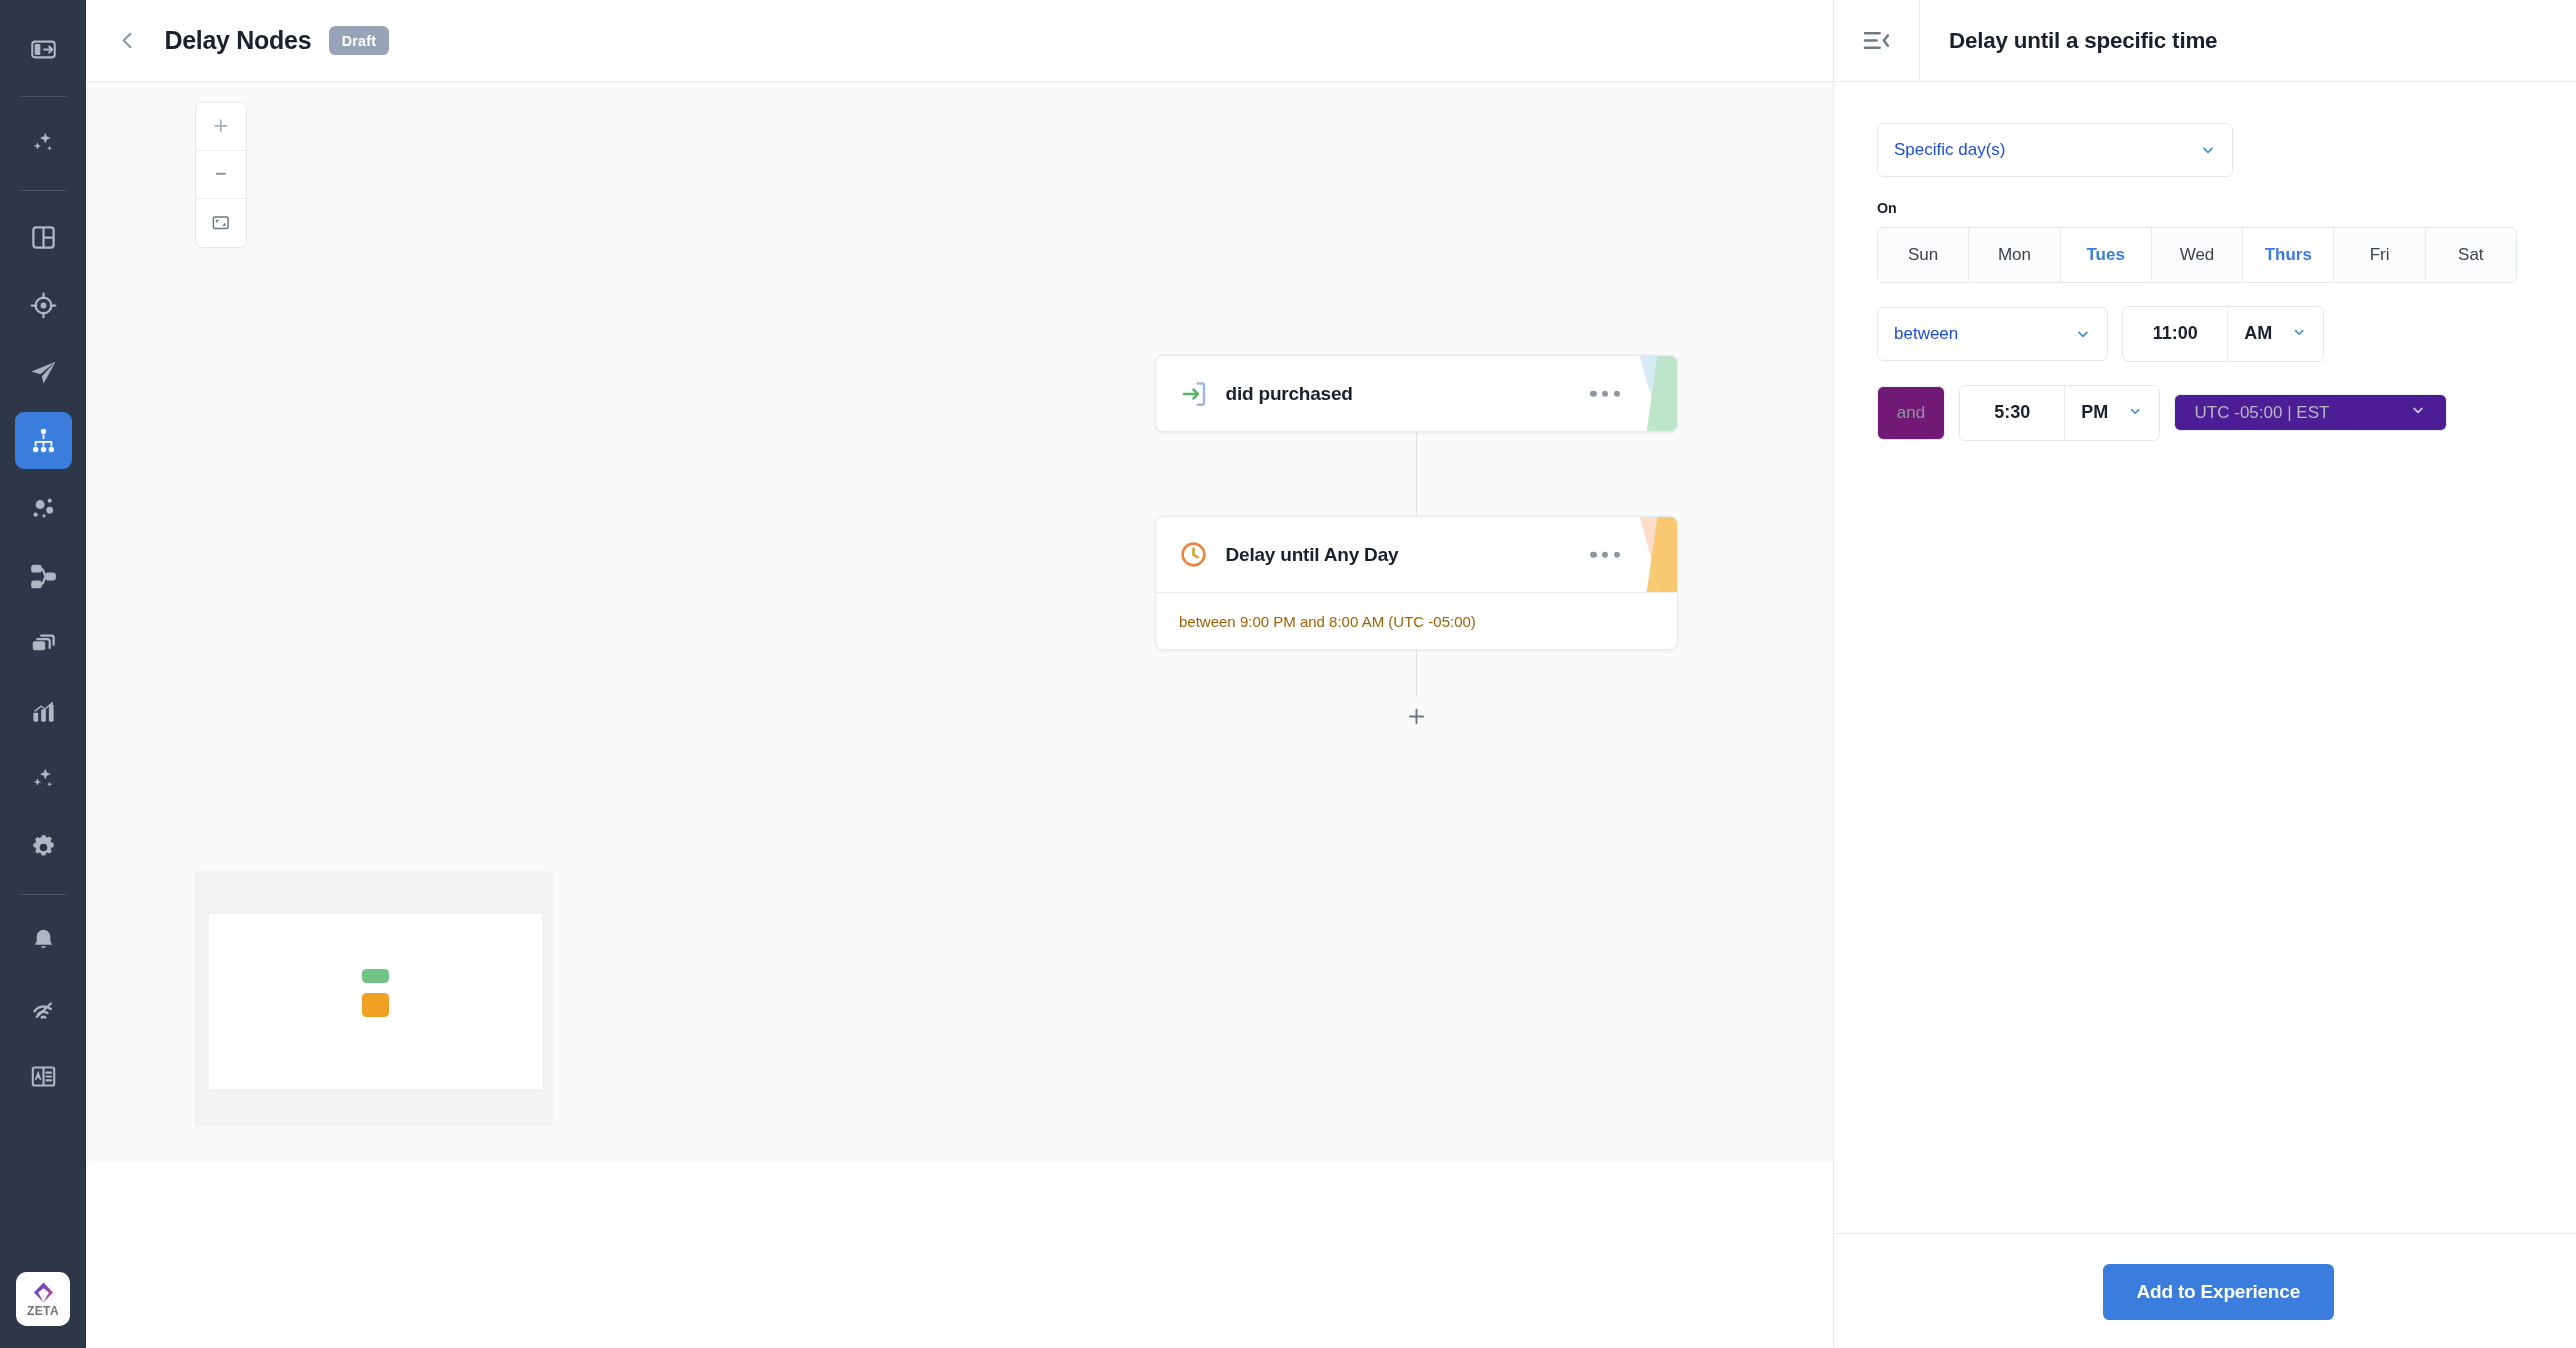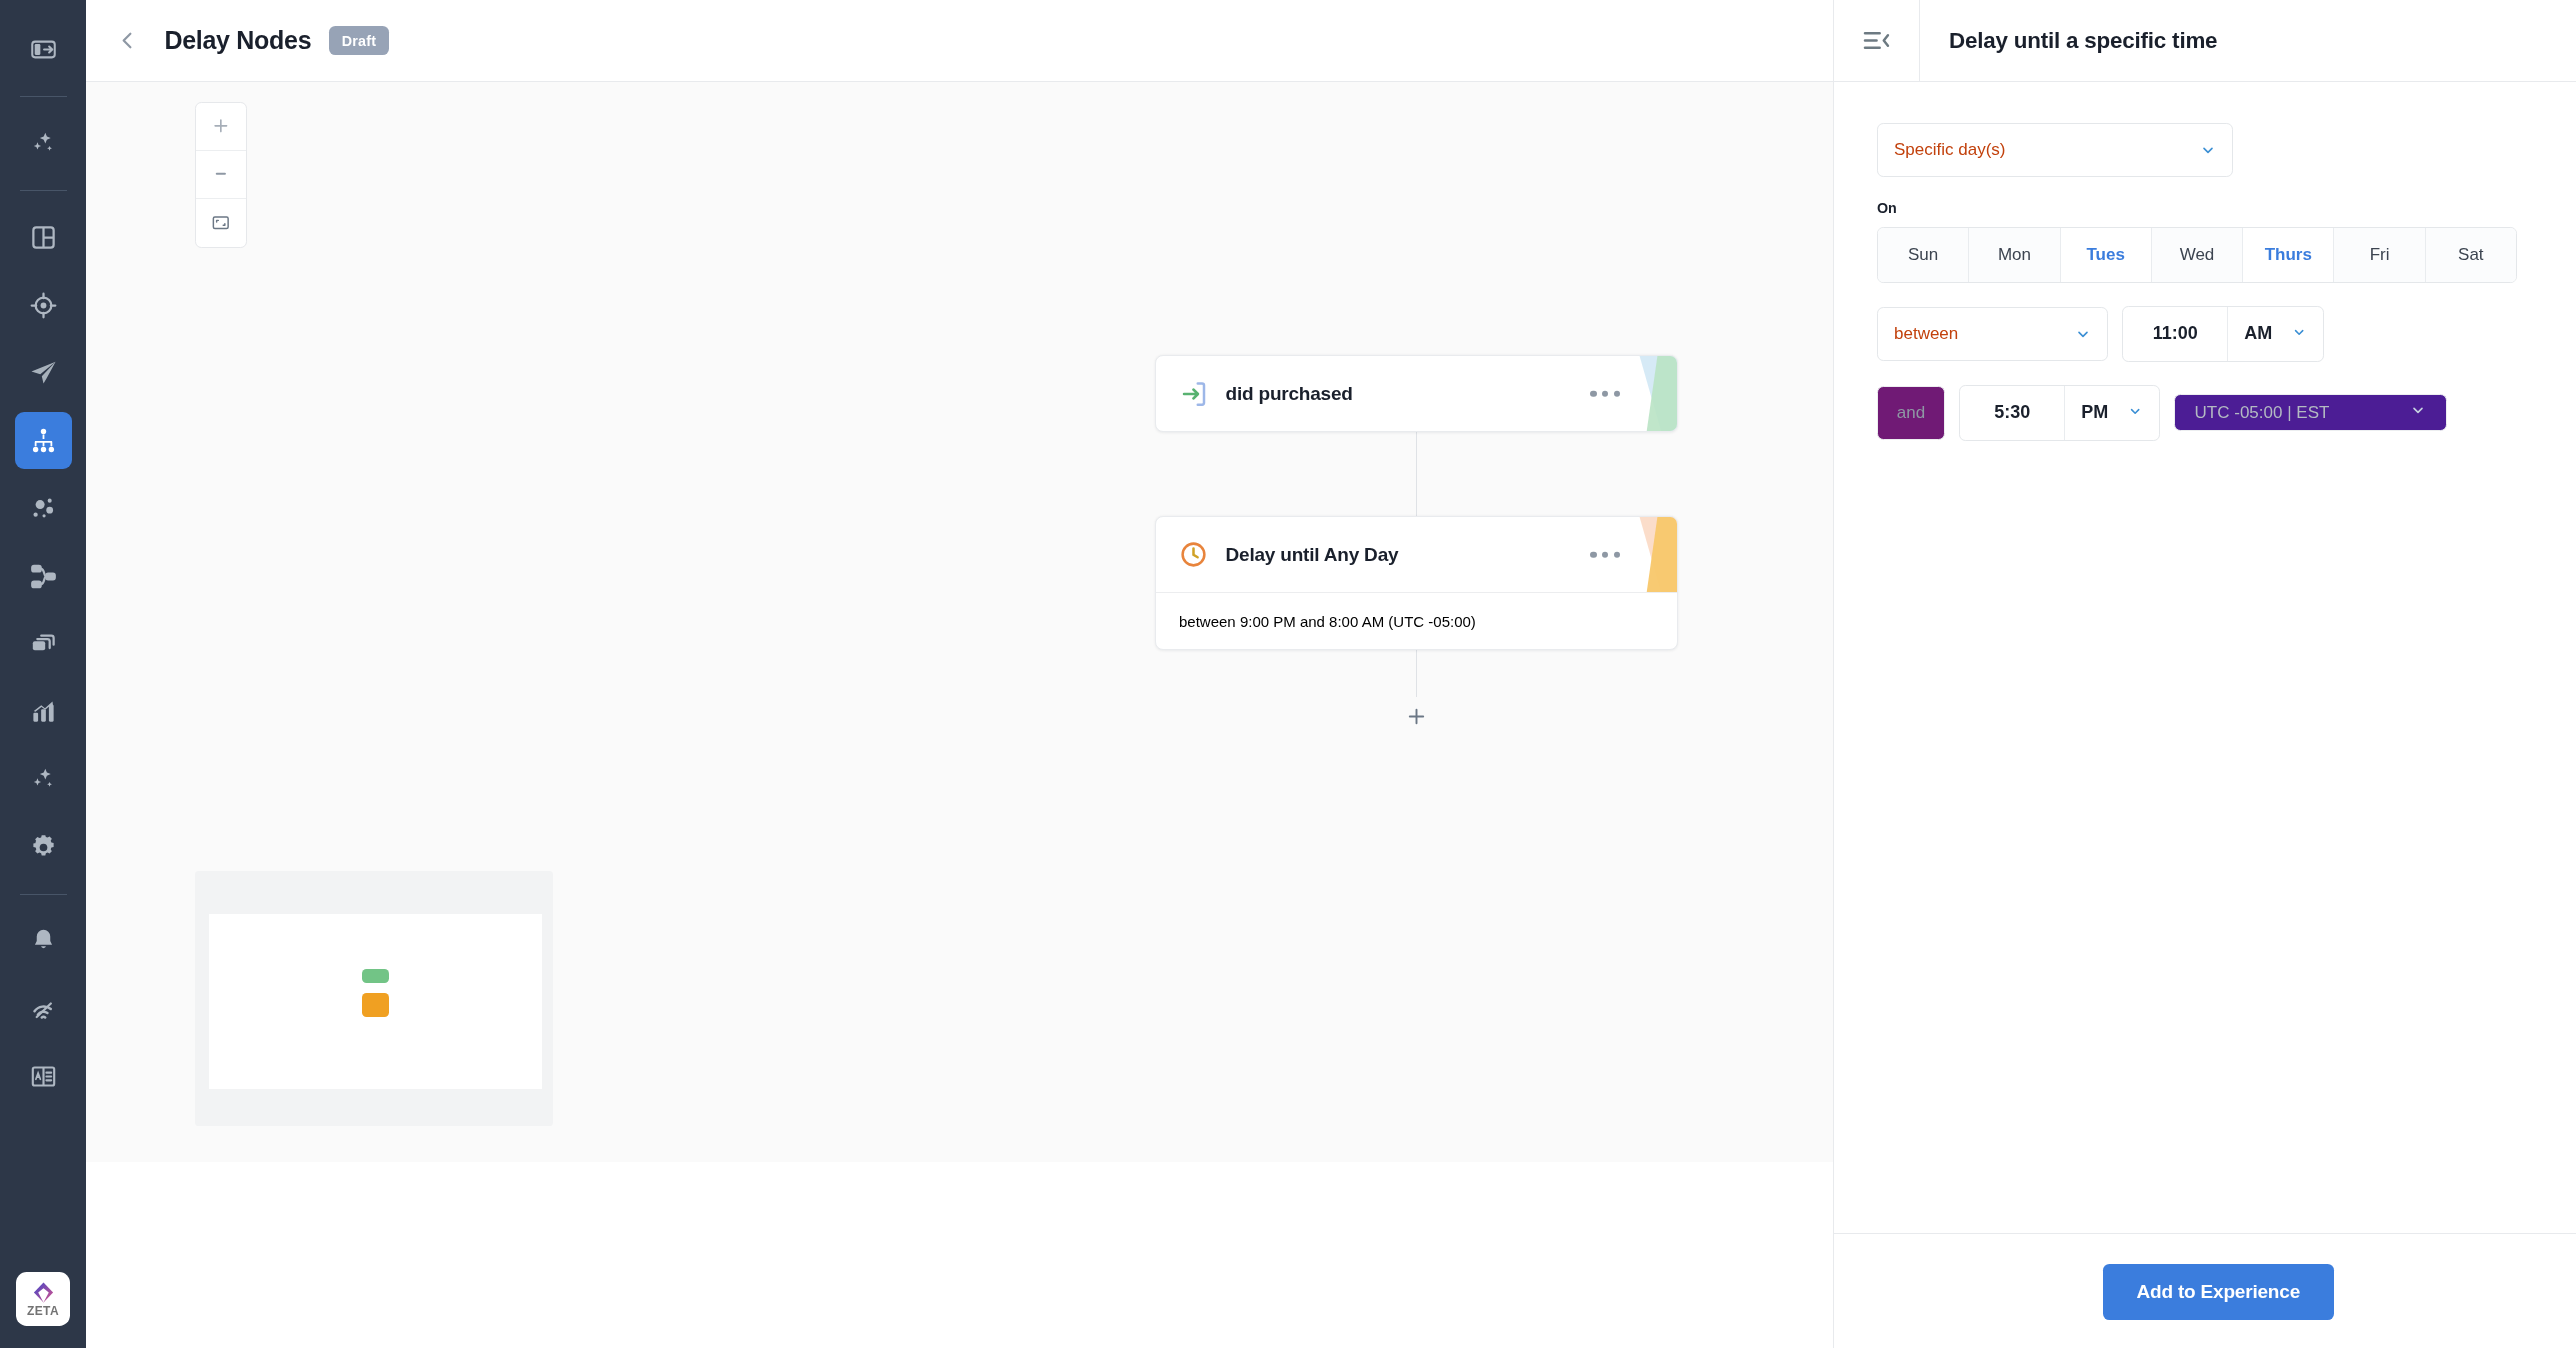--- a/index.html
+++ b/index.html
@@ -68,21 +68,21 @@
   .node {
     background: #fff; border: 0.9px solid #e9ebee; border-radius: 8px;
     box-shadow: 0 0.9px 2.7px rgba(16,24,40,.07); position: relative; overflow: hidden;
   }
   .node-head { height: 75px; display: flex; align-items: center; padding: 0 23px; position: relative; }
   .node-icon { width: 34px; margin-right: 12.5px; display: flex; align-items: center; }
   .node-title { font-size: 19px; font-weight: bold; color: #1a202c; letter-spacing: -0.2px; }
   .node-dots { position: absolute; right: 57px; top: 50%; transform: translateY(-50%); cursor: pointer; display: flex; gap: 5.4px; }
   .node-dots i { width: 6.3px; height: 6.3px; border-radius: 50%; background: #8e98a4; display: block; }
   .corner { position: absolute; top: 0; right: 0; width: 57px; height: 100%; overflow: hidden; pointer-events: none; }
-  .node-body { border-top: 0.9px solid #ecedef; padding: 19.7px 23px; font-size: 15px; color: #000000; }
+  .node-body { border-top: 0.9px solid #ecedef; padding: 19.7px 23px; font-size: 15px; color: #a16207; }
   .connector { width: 1.8px; background: #dfe2e6; margin: 0 auto; }
   .add-node {
     width: 39px; height: 39px; margin: 0 auto; display: flex;
     align-items: center; justify-content: center; cursor: pointer; color: #6b7785;
   }
 
   
   .minimap {
     position: absolute; left: 109px; bottom: 36px; width: 358px; height: 255px;
     background: #f2f3f4; border-radius: 3.6px;
@@ -102,21 +102,21 @@
   .panel-collapse {
     width: 86px; height: 82px; display: flex; align-items: center; justify-content: center;
     border-right: 0.9px solid #e8eaed; cursor: pointer;
   }
   .panel-title { font-size: 22.4px; color: #1a202c; padding-left: 29px; letter-spacing: -0.2px; }
   .panel-body { flex: 1 1 auto; padding: 41px 43px 0 43px; }
 
   .select {
     height: 54px; border: 0.9px solid #e4e7ea; border-radius: 6.3px; background: #fff;
     display: inline-flex; align-items: center; padding: 0 16px; cursor: pointer;
-    font-size: 17px; color: #c2410c; position: relative;
+    font-size: 17px; color: #1d4ed8; position: relative;
   }
   .select .caret { margin-left: auto; padding-left: 19.7px; display: flex; }
   .mode-select { width: 356px; }
   .field-label { font-size: 14.3px; font-weight: bold; color: #1a202c; margin: 23px 0 10.7px 0; }
 
   .daybar { display: flex; border: 0.9px solid #e4e7ea; border-radius: 6.3px; overflow: hidden; width: 640px; }
   .day {
     flex: 1 1 0; height: 54px; display: flex; align-items: center; justify-content: center;
     font-size: 17px; color: #3c4450; background: #fbfcfd; cursor: pointer;
     border-right: 0.9px solid #e9ecef;

